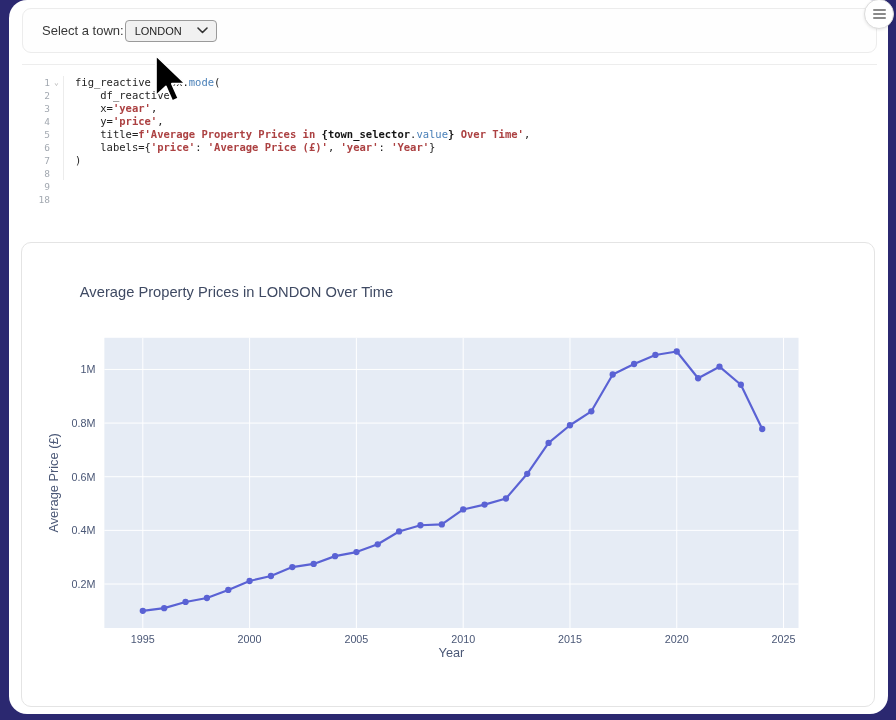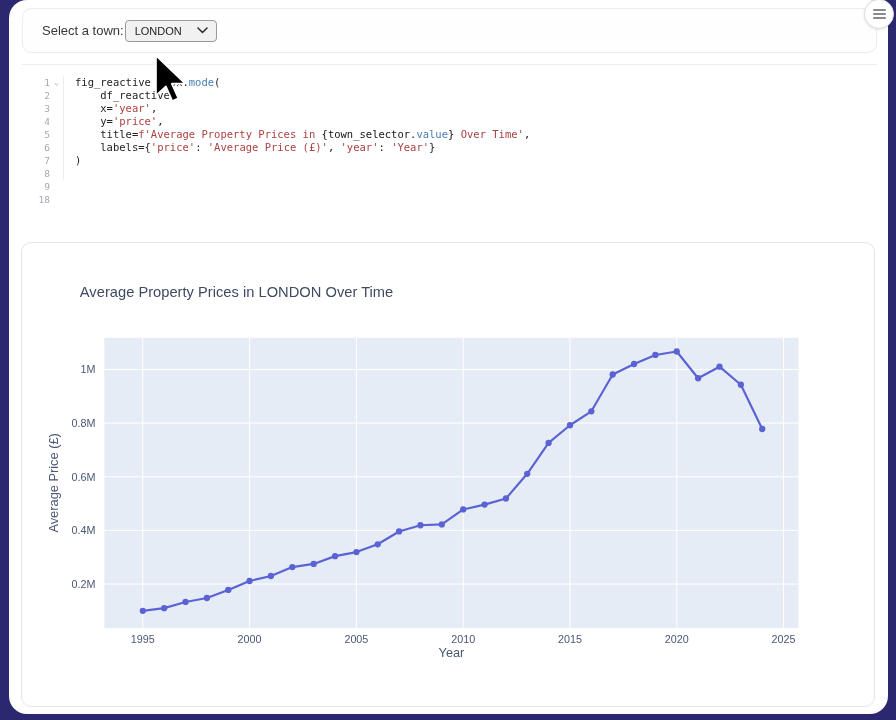--- a/index.html
+++ b/index.html
@@ -24,23 +24,23 @@
   .hr { position:absolute; left:13px; right:11px; top:64px; height:1px; background:#ededed; }
 
   
   .code-editor { position:absolute; left:13px; right:13px; top:76px;
                  font-family:"DejaVu Sans Mono","Liberation Mono",monospace; }
   .cl { display:flex; height:13px; line-height:13px; font-size:10.5px; white-space:pre; }
   .ln { width:28px; text-align:right; color:#a3a9b1; font-size:9.5px; flex:none; }
   .fold { width:13px; text-align:center; color:#b3b3b3; font-size:8px; flex:none; }
   .src { border-left:1px solid #ececec; padding-left:11px; color:#232323; }
   .tok-p { color:#232323; }
-  .tok-s { color:#ac4142; }
+  .tok-s { color:#ac4142;font-weight:bold; }
   .tok-fn { color:#4a80b8; }
-  .tok-b { color:#141414; font-weight:normal; }
+  .tok-b { color:#141414; font-weight:bold; }
 
   
   .chart-card { position:absolute; left:12px; right:13px; top:242px; bottom:7px;
                 border:1px solid #e4e4e4; border-radius:10px; background:#fff; overflow:hidden; }
   .chart-card svg { width:100%; height:100%; display:block; }
   .tick  { font-family:"Liberation Sans",sans-serif; font-size:11px; fill:#4a5776; }
   .atitle{ font-family:"Liberation Sans",sans-serif; font-size:13px; fill:#4a5776; }
   .ctitle{ font-family:"Liberation Sans",sans-serif; font-size:15px; fill:#3f4a63; }
 
   

